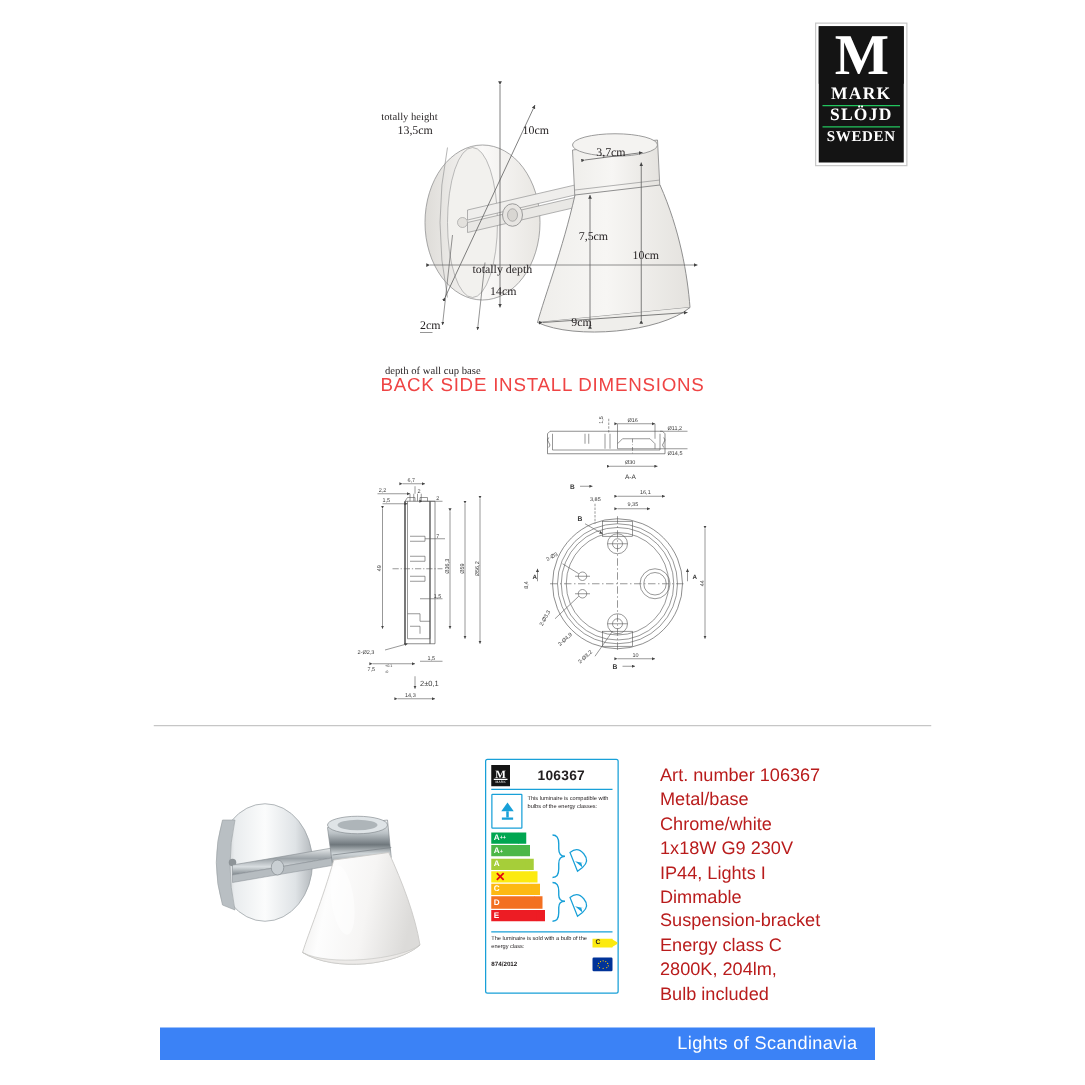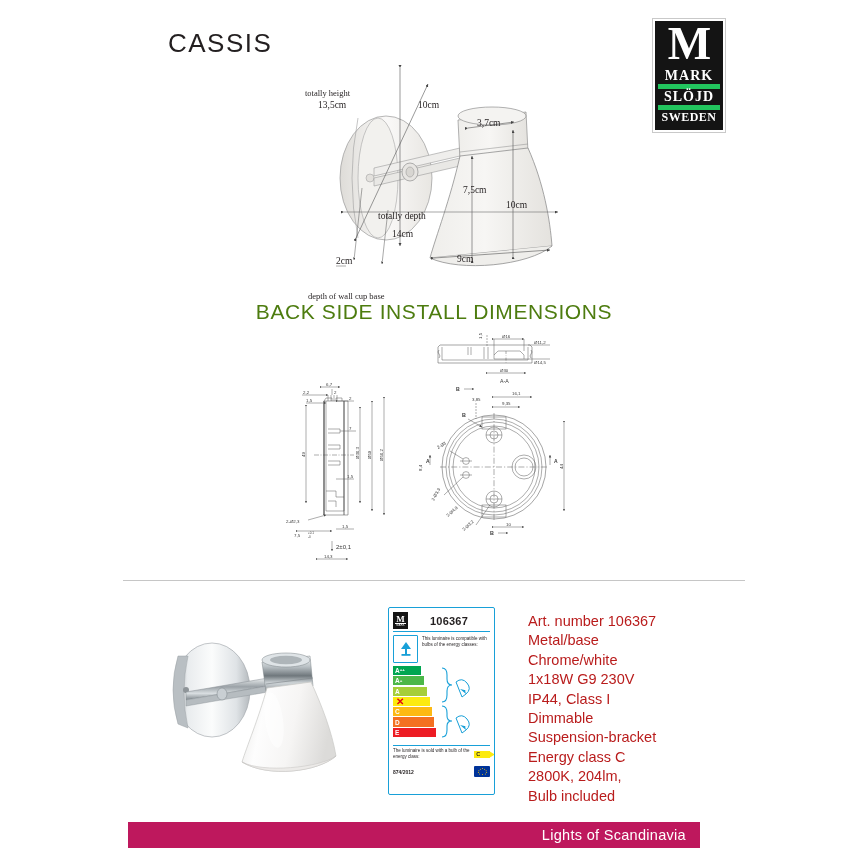--- a/index.html
+++ b/index.html
@@ -43,41 +43,41 @@
     font-weight:700;font-size:46px;line-height:46px;
     color:#ffffff;letter-spacing:-1px;
   }
   .logo-word{
     width:62px;margin:1px auto 0;
     text-align:center;
     font-family:"Liberation Serif",serif;
     font-weight:700;
     font-size:14px;line-height:15px;
     color:#ffffff;letter-spacing:1px;
-    border-top:5px solid #22c55e;
+    border-top:1px solid #22c55e;
   }
   .logo-word.first{border-top:none;}
   .logo-word.sw{font-size:12px;line-height:14px;letter-spacing:0.5px;}
 
   
   .maindraw{position:absolute;left:300px;top:60px;width:300px;height:230px;}
   .dimtext{
     position:absolute;
     font-size:8.5px;
     color:#231f20;
     white-space:nowrap;
     font-family:Liberation Serif, serif;
   }
   .dimtext.big{font-size:9.5px;}
 
   .section-head{
     position:absolute;left:0;right:0;top:300px;
     text-align:center;
-    font-size:21px;letter-spacing:0.6px;
-    color:#4d7c0f;
+    font-size:15px;letter-spacing:0.6px;
+    color:#ef4444;
   }
 
   
   .eng{position:absolute;left:270px;top:325px;width:320px;height:235px;}
   .eng svg{display:block;}
 
   
   .divider{
     position:absolute;left:123px;top:580px;width:622px;height:1px;
     background:#c6c6c6;
@@ -154,33 +154,32 @@
     position:absolute;left:528px;top:612px;
     font-size:14.5px;line-height:19.4px;
     color:#b91c1c;
   }
   .spec div{white-space:nowrap;}
 
   
   .footer{
     position:absolute;left:128px;top:822px;
     width:572px;height:26px;
-    background:#be185d;
+    background:#3b82f6;
   }
   .footer .ftxt{
     position:absolute;right:14px;top:50%;transform:translateY(-50%);
     color:#ffffff;font-size:14.5px;letter-spacing:.3px;
   }
 </style>
 </head>
 <body>
 
 <div class="sheet">
 
-  <div class="title">CASSIS</div>
 
   <div class="logo">
     <div class="logo-inner">
       <div class="logo-mwrap">
         <span>M</span>
       </div>
       <div class="logo-word first">MARK</div>
       <div class="logo-word">SLÖJD</div>
       <div class="logo-word sw">SWEDEN</div>
     </div>
@@ -576,21 +575,21 @@
         </span>
       </div>
     </div>
   </div>
 
   <div class="spec">
     <div>Art. number 106367</div>
     <div>Metal/base</div>
     <div>Chrome/white</div>
     <div>1x18W G9 230V</div>
-    <div>IP44, Class I</div>
+    <div>IP44, Lights I</div>
     <div>Dimmable</div>
     <div>Suspension-bracket</div>
     <div>Energy class C</div>
     <div>2800K, 204lm,</div>
     <div>Bulb included</div>
   </div>
 
   <div class="footer">
     <span class="ftxt">Lights of Scandinavia</span>
   </div>

